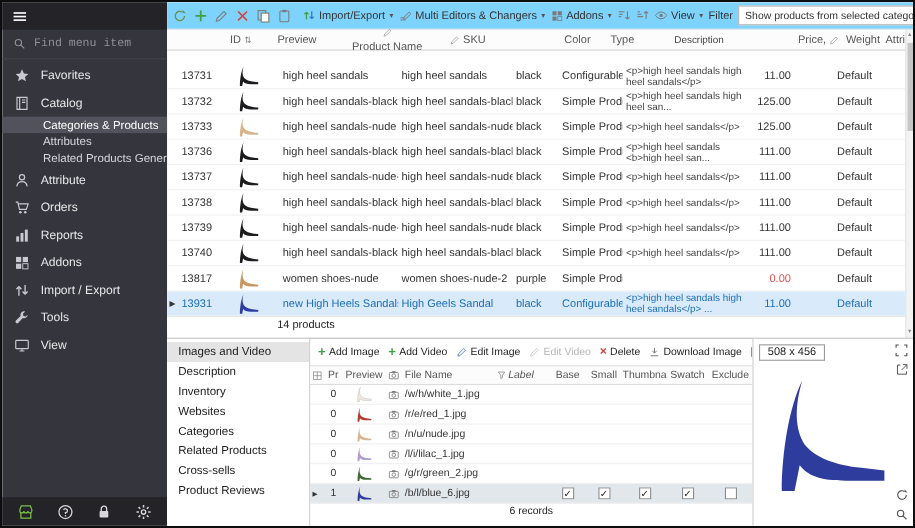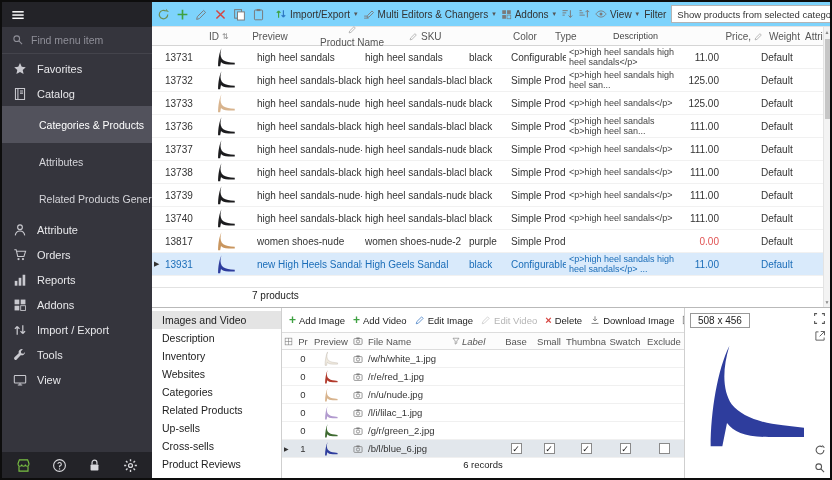--- a/index.html
+++ b/index.html
@@ -3,25 +3,25 @@
 <meta charset="utf-8">
 <style>
 *{margin:0;padding:0;box-sizing:border-box;}
 html,body{background:#fff;}
 body{width:832px;height:480px;font-family:"Liberation Sans",sans-serif;overflow:hidden;}
 .app{position:relative;width:832px;height:480px;background:#fff;border:2px solid #0d0d0d;overflow:hidden;}
 .ic{display:inline-flex;align-items:center;justify-content:center;line-height:0;}
 
 .sidebar{position:absolute;left:0;top:0;width:150px;height:100%;background:#35353d;color:#e4e4e8;}
 .side-top{height:25px;background:#232328;display:flex;align-items:center;padding:0 9px;color:#fff;}
-.side-search{height:27px;display:flex;align-items:center;gap:7px;padding:0 10px;color:#8f8f98;border-bottom:1px solid #44444c;font-size:10.5px;cursor:text;}
+.side-search{height:27px;display:flex;align-items:center;gap:7px;padding:0 10px;color:#8f8f98;border-bottom:1px solid #44444c;font-size:10.5px;cursor:text;font-family:Liberation Mono, monospace;}
 .side-menu{padding-top:2px;}
 .side-item{height:25px;display:flex;align-items:center;gap:10px;padding:0 11px;font-size:11px;color:#e7e7ea;cursor:pointer;}
 .side-item .ic{color:#c9c9cf;}
-.side-sub{height:37px;display:flex;align-items:center;padding:0 8px 0 37px;font-size:10.5px;color:#d5d5da;cursor:pointer;white-space:nowrap;overflow:hidden;}
+.side-sub{height:15px;display:flex;align-items:center;padding:0 8px 0 37px;font-size:10.5px;color:#d5d5da;cursor:pointer;white-space:nowrap;overflow:hidden;}
 .side-sub.sel{background:#52525c;color:#fff;}
 .side-bottom{position:absolute;bottom:0;left:0;width:100%;height:26px;background:#232328;display:flex;align-items:center;justify-content:space-between;padding:0 14px;color:#d8d8dc;}
 .foot-ic{cursor:pointer;}
 .foot-ic.green{color:#7ac143;}
 
 .main{position:absolute;left:150px;top:0;right:0;height:100%;background:#fff;}
 .toolbar{height:25px;display:flex;align-items:center;gap:5px;padding:0 5px;border-bottom:1px solid #e2e2e2;font-size:10px;color:#333;background:#7dd3fc;white-space:nowrap;overflow:hidden;}
 .tb-icons{display:inline-flex;align-items:center;gap:6px;}
 .tbtn{display:inline-flex;align-items:center;gap:3px;cursor:pointer;white-space:nowrap;}
 .tbtn .ic{color:#7a7a7a;}
@@ -30,21 +30,21 @@
 .icbtn.refresh .ic{color:#6b8f58;}
 .caret{font-size:7px;color:#555;margin-left:1px;}
 .sep{width:1px;height:15px;background:#d7d7d7;}
 .flabel{color:#333;}
 .filter-select{display:inline-flex;align-items:center;gap:5px;border:1px solid #b4b4b4;background:#fff;padding:1px 5px;font-size:9.5px;height:18px;cursor:pointer;white-space:nowrap;}
 
 .grid-head{position:absolute;top:25px;left:0;right:7px;height:19px;display:flex;align-items:center;border-bottom:1px solid #d5d5d5;background:#fcfcfc;font-size:10px;color:#555;padding-left:44px;}
 .grid-head .cell{display:flex;align-items:center;gap:3px;}
 .sortmark{font-size:8px;color:#888;}
 .pencil{color:#9a9a9a;}
-.grid-rows{position:absolute;top:44px;left:0;right:7px;}
+.grid-rows{position:absolute;top:56px;left:0;right:7px;}
 .prow{display:flex;align-items:center;height:23px;border-bottom:1px solid #f1f1f1;font-size:10px;color:#333;cursor:pointer;}
 .prow.sel{background:#d9eafb;color:#1b6db8;}
 .prow.sel .c-desc{color:#1b6db8;}
 .cell{padding:0 3px;overflow:hidden;white-space:nowrap;}
 .c-gut{width:10px;padding:0 0 0 2px;font-size:7px;color:#333;}
 .c-id{width:36px;}
 .c-prev{width:56px;display:flex;justify-content:center;}
 .c-name{width:108px;flex-direction:column;}
 .c-sku{width:104px;}
 .c-color{width:42px;}
@@ -589,38 +589,37 @@
           <div class="cell c-color">black</div>
           <div class="cell c-type">Configurable Product</div>
           <div class="cell c-desc">&lt;p&gt;high heel sandals high heel sandals&lt;/p&gt; ...</div>
           <div class="cell c-price">11.00</div>
           <div class="cell c-weight"></div>
           <div class="cell c-attr">Default</div>
         </div>
       </div>
 
     <div class="status-bar">
-      <span>7 products</span>
+      <span>14 products</span>
     </div>
 
     <div class="vscroll">
       <span class="vs-arrow vs-up">▲</span>
       <span class="vs-thumb"></span>
       <span class="vs-arrow vs-down">▼</span>
     </div>
 
     <div class="bottom">
       <div class="ptabs" id="ptabs">
           <div class="ptab sel">Images and Video</div>
           <div class="ptab">Description</div>
           <div class="ptab">Inventory</div>
           <div class="ptab">Websites</div>
           <div class="ptab">Categories</div>
           <div class="ptab">Related Products</div>
-          <div class="ptab">Up-sells</div>
           <div class="ptab">Cross-sells</div>
           <div class="ptab">Product Reviews</div>
         </div>
 
       <div class="parea">
         <div class="ptoolbar">
           <span class="pbtn">
               <span class="plus">+</span>
               <span>Add Image</span>
             </span>

